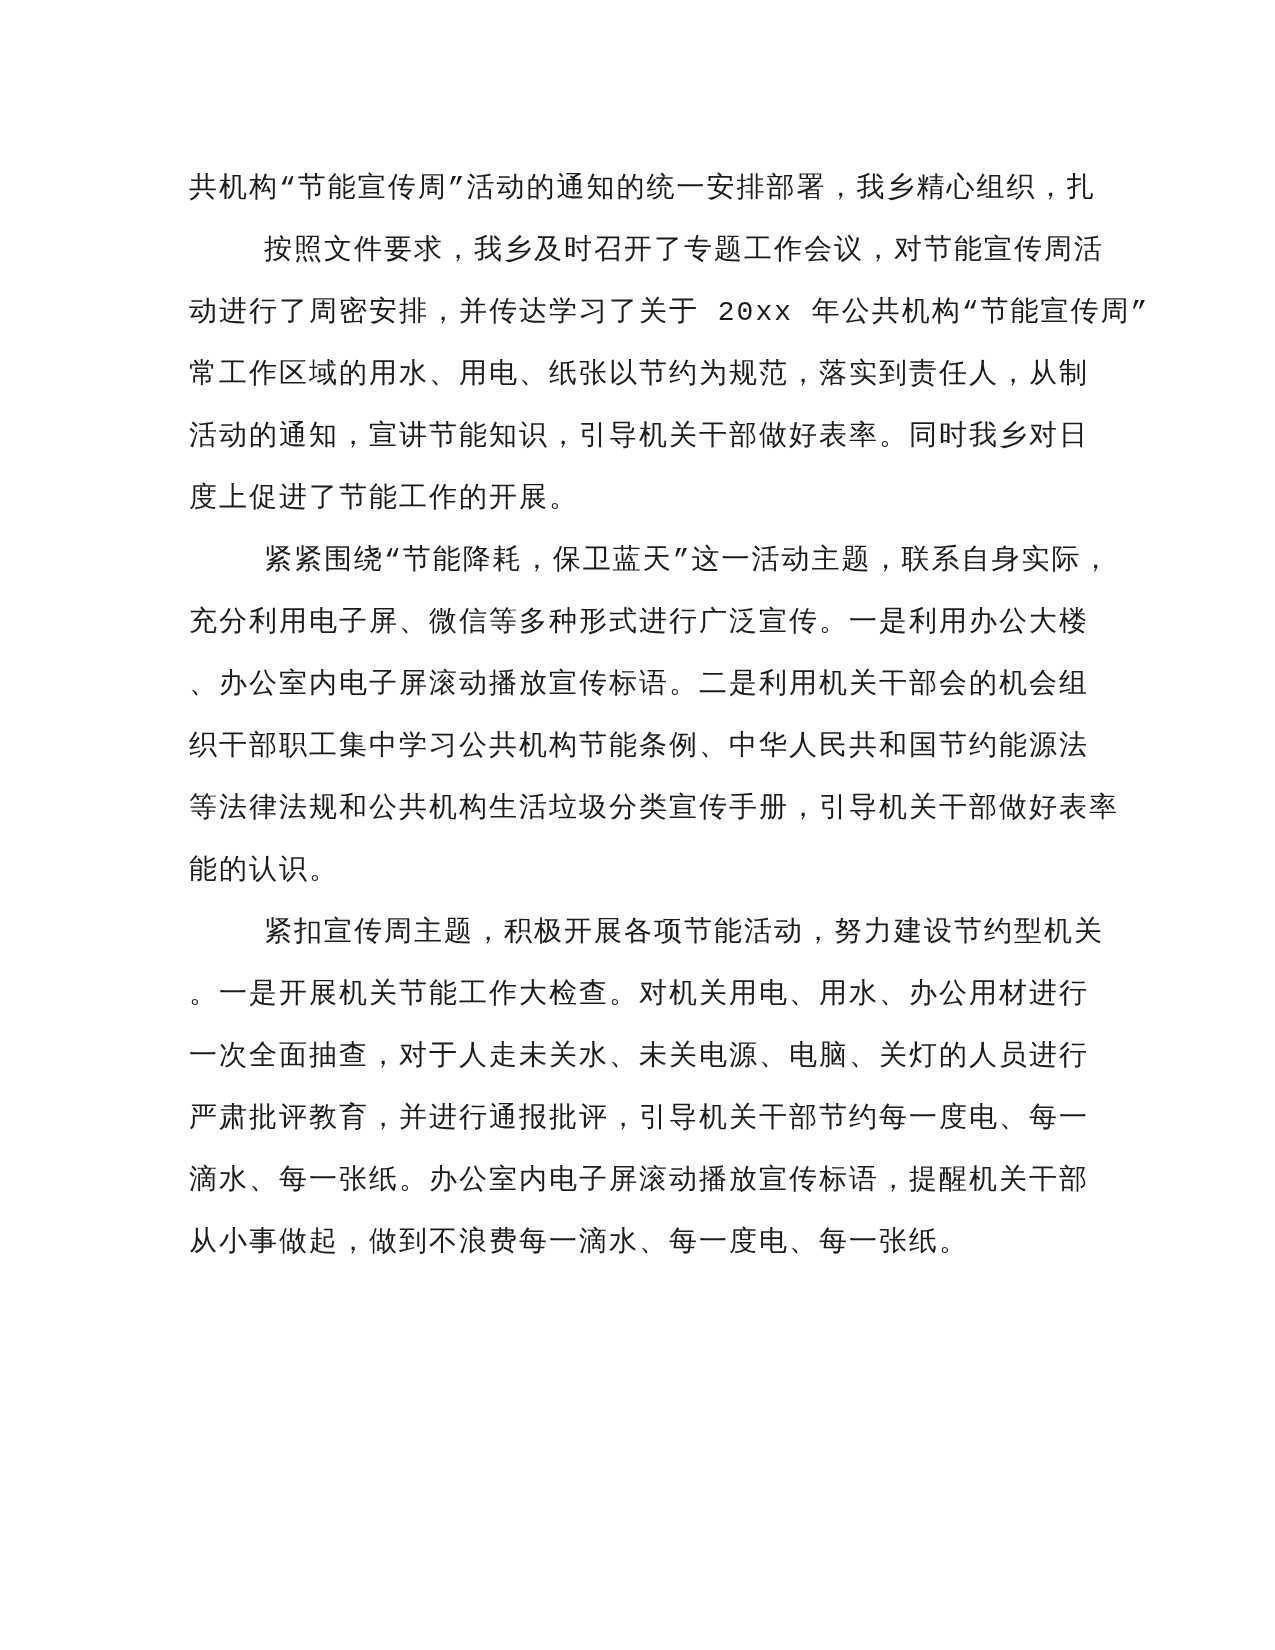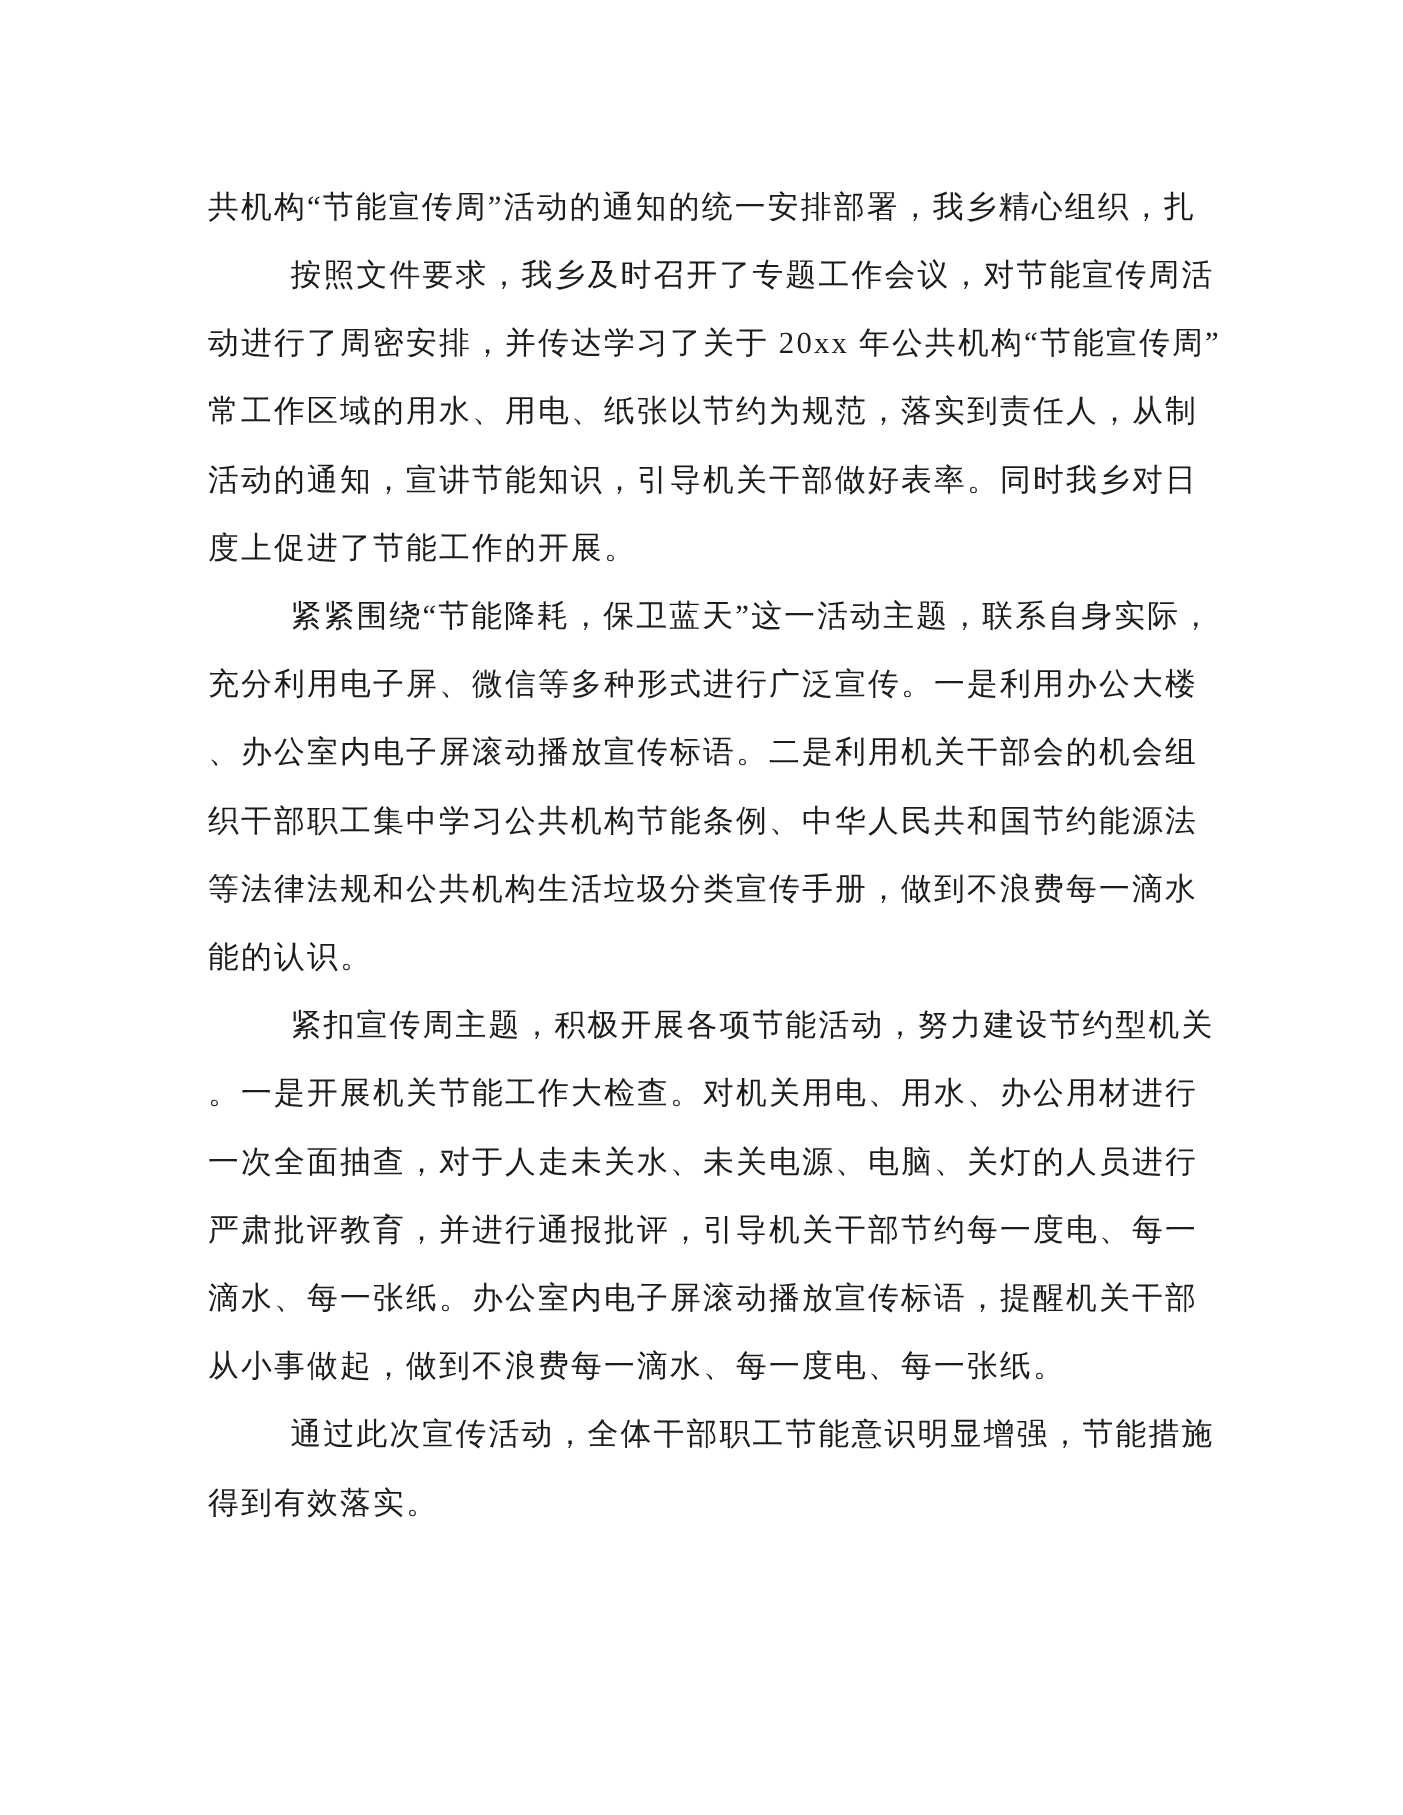--- a/index.html
+++ b/index.html
@@ -6,21 +6,21 @@
     margin: 0;
     padding: 0;
     background: #ffffff;
   }
   .page {
     position: relative;
     width: 1275px;
     height: 1444px;
     background: #ffffff;
     overflow: hidden;
-    font-family: Liberation Serif, serif;
+    font-family: Liberation Mono, monospace;
   }
   .text-block {
     position: absolute;
     left: 189px;
     top: 158px;
     width: 900px;
     color: #1c1c1c;
     font-size: 28px;
     line-height: 62px;
     letter-spacing: 2px;
@@ -50,29 +50,25 @@
         <div class="line">动进行了周密安排，并传达学习了关于 20xx 年公共机构“节能宣传周”</div>
         <div class="line">常工作区域的用水、用电、纸张以节约为规范，落实到责任人，从制</div>
         <div class="line">活动的通知，宣讲节能知识，引导机关干部做好表率。同时我乡对日</div>
         <div class="line">度上促进了节能工作的开展。</div>
       </div>
       <div class="paragraph indent">
         <div class="line">紧紧围绕“节能降耗，保卫蓝天”这一活动主题，联系自身实际，</div>
         <div class="line">充分利用电子屏、微信等多种形式进行广泛宣传。一是利用办公大楼</div>
         <div class="line">、办公室内电子屏滚动播放宣传标语。二是利用机关干部会的机会组</div>
         <div class="line">织干部职工集中学习公共机构节能条例、中华人民共和国节约能源法</div>
-        <div class="line">等法律法规和公共机构生活垃圾分类宣传手册，做到不浪费每一滴水</div>
+        <div class="line">等法律法规和公共机构生活垃圾分类宣传手册，引导机关干部做好表率</div>
         <div class="line">能的认识。</div>
       </div>
       <div class="paragraph indent">
         <div class="line">紧扣宣传周主题，积极开展各项节能活动，努力建设节约型机关</div>
         <div class="line">。一是开展机关节能工作大检查。对机关用电、用水、办公用材进行</div>
         <div class="line">一次全面抽查，对于人走未关水、未关电源、电脑、关灯的人员进行</div>
         <div class="line">严肃批评教育，并进行通报批评，引导机关干部节约每一度电、每一</div>
         <div class="line">滴水、每一张纸。办公室内电子屏滚动播放宣传标语，提醒机关干部</div>
         <div class="line">从小事做起，做到不浪费每一滴水、每一度电、每一张纸。</div>
       </div>
-      <div class="paragraph indent">
-        <div class="line">通过此次宣传活动，全体干部职工节能意识明显增强，节能措施</div>
-        <div class="line">得到有效落实。</div>
-      </div>
     </div>
 </div>
 
 </body></html>

